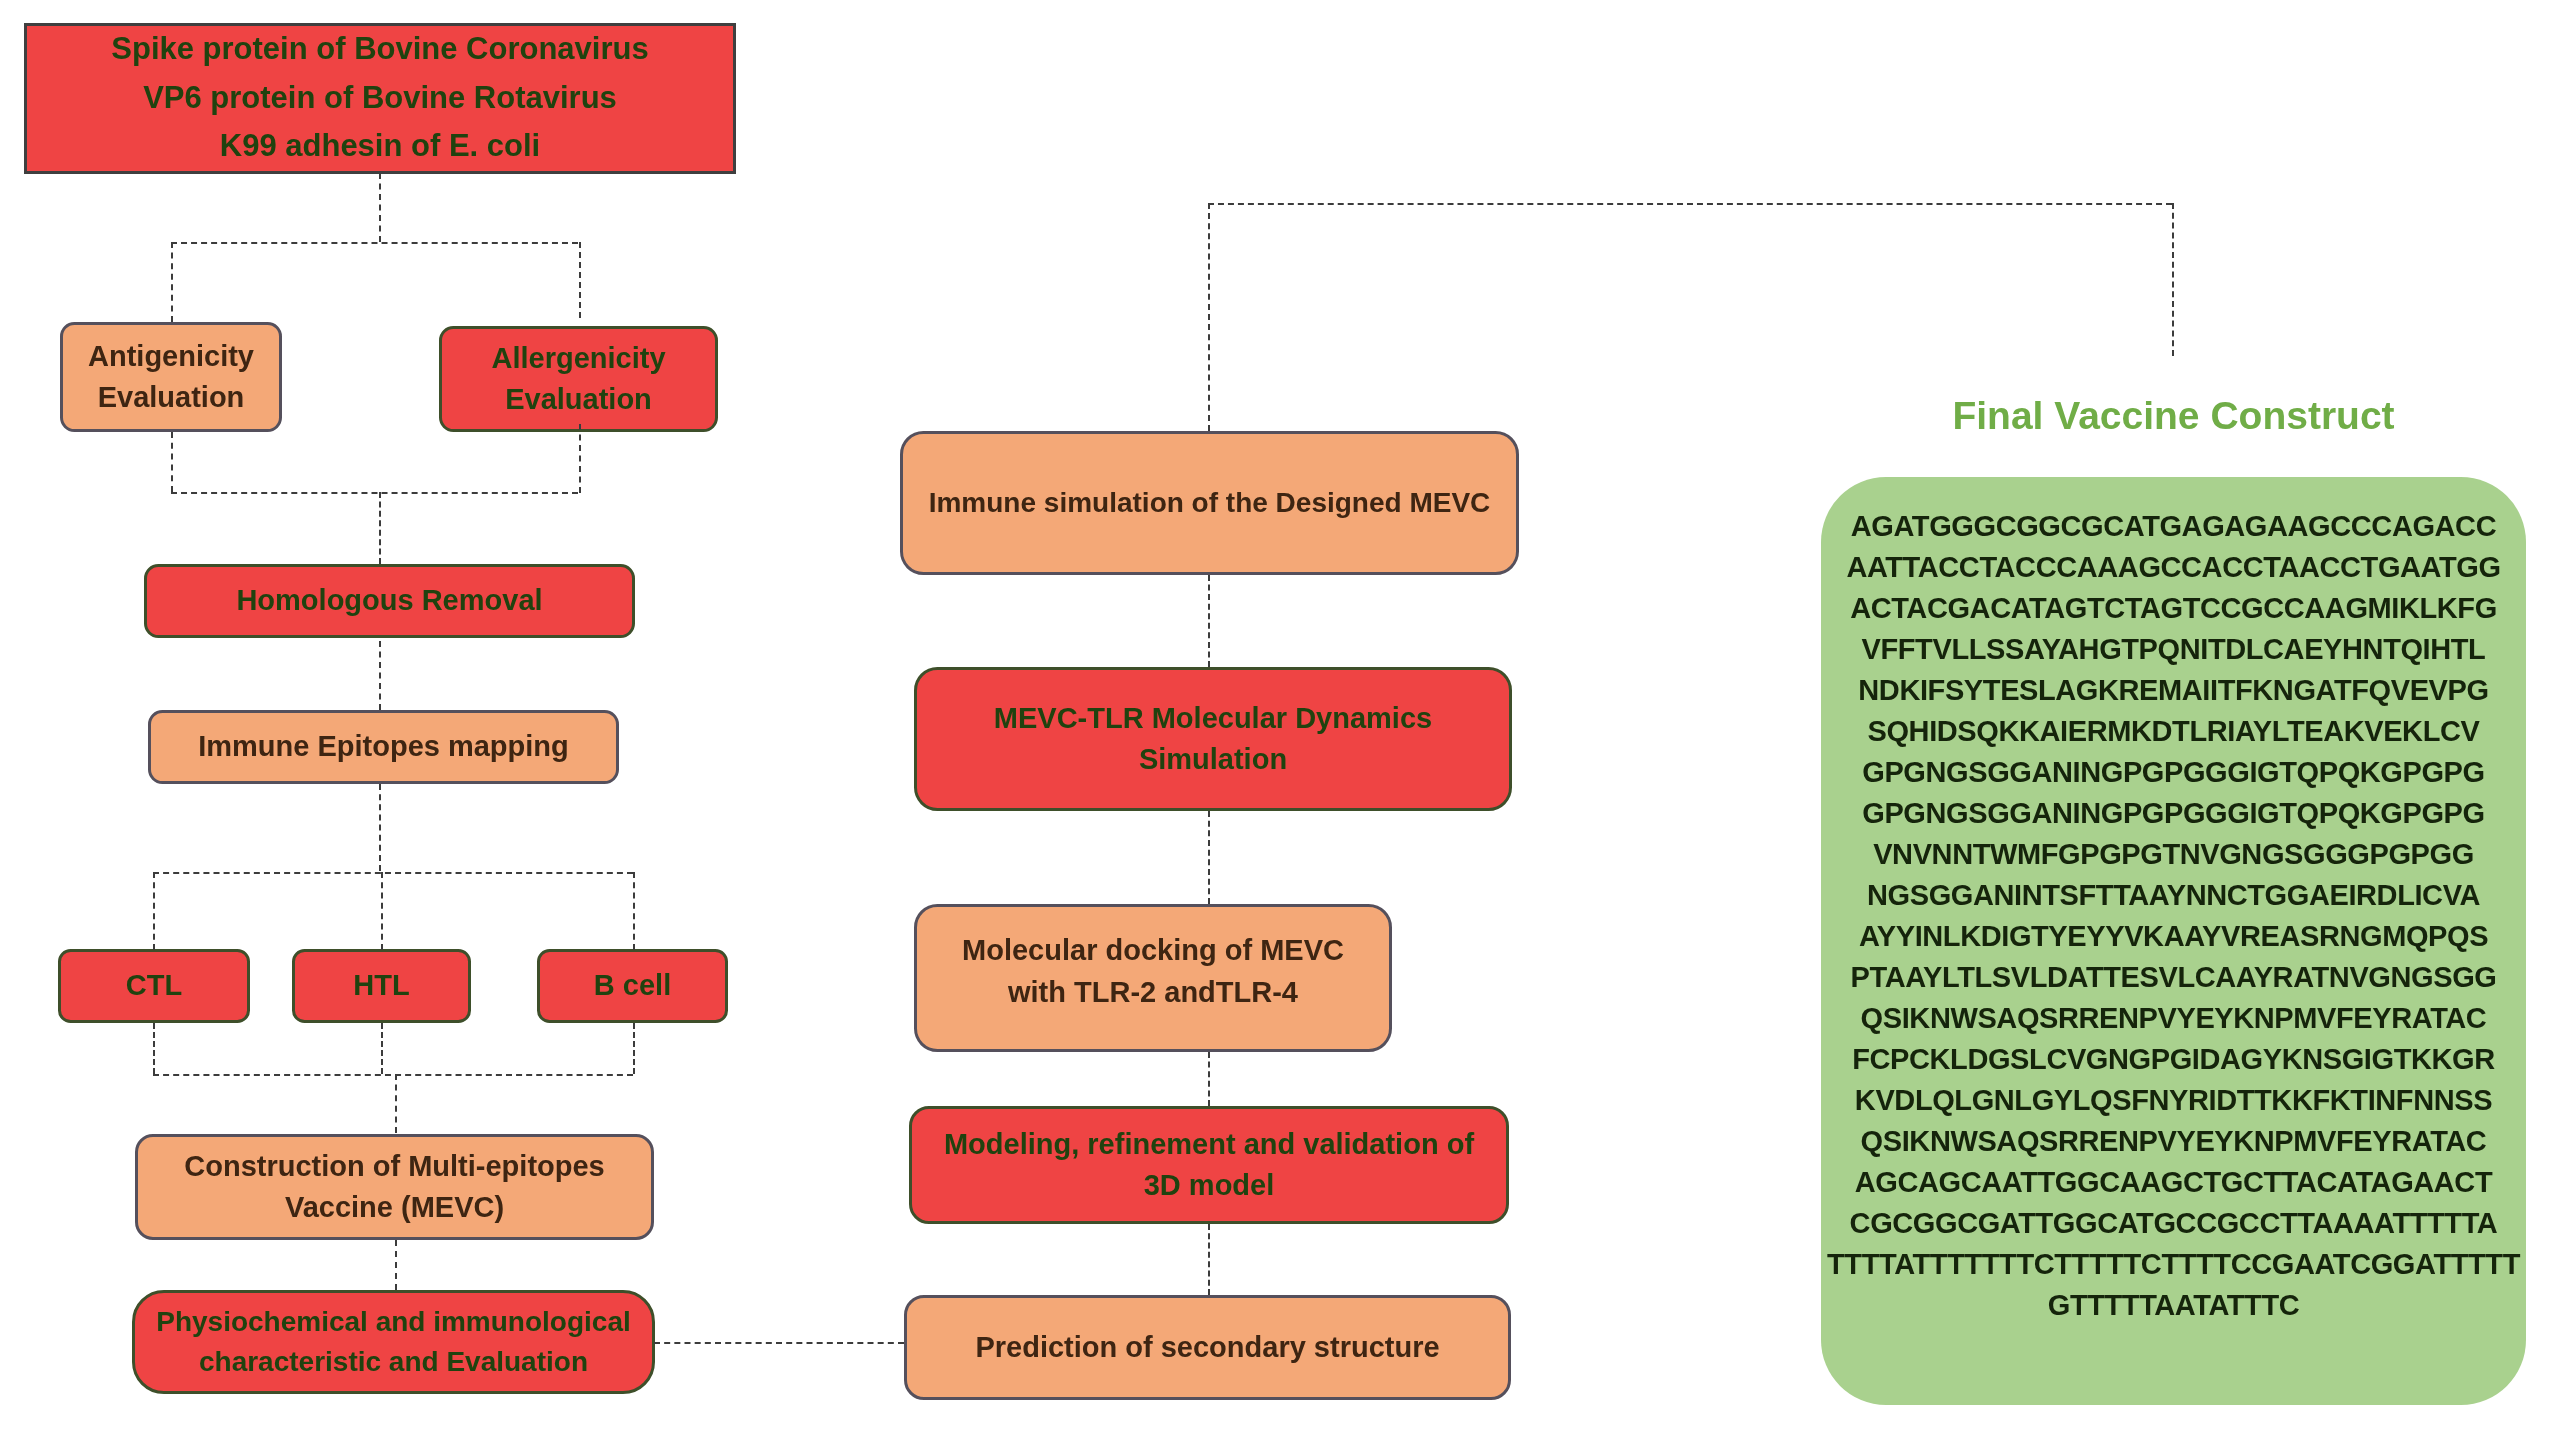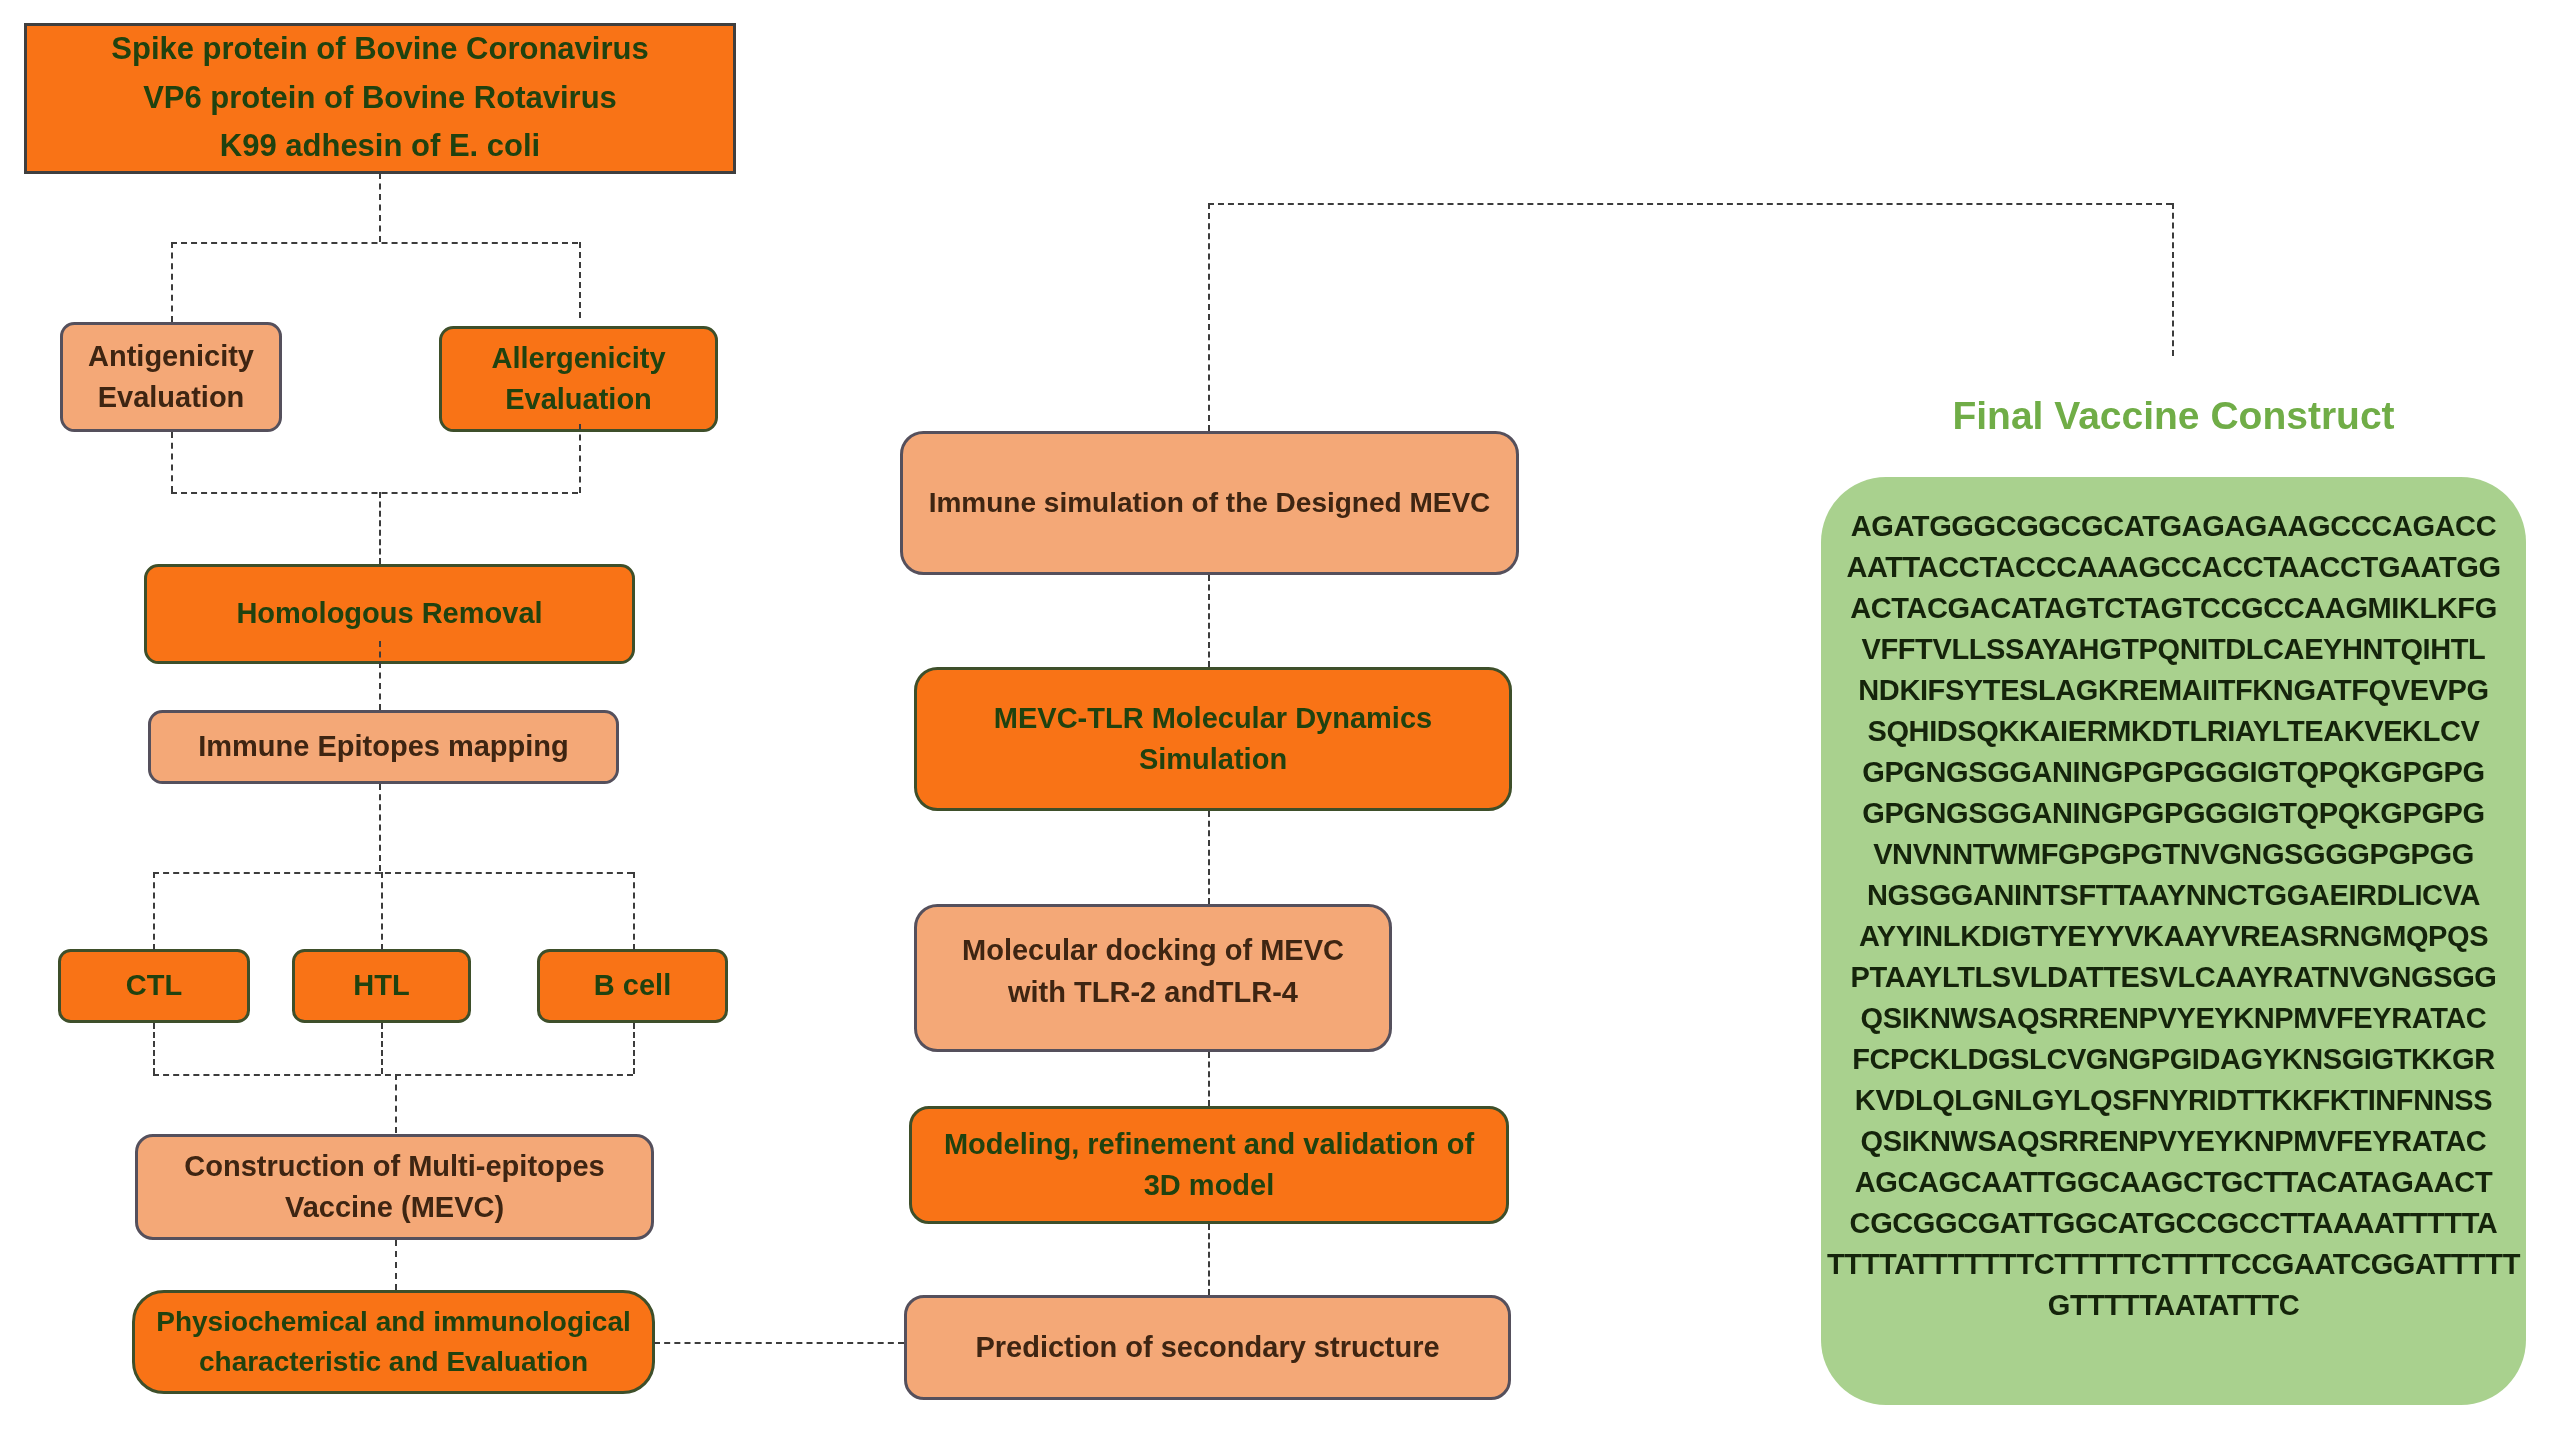--- a/index.html
+++ b/index.html
@@ -14,21 +14,21 @@
     box-sizing:border-box;
     display:flex;align-items:center;justify-content:center;
     text-align:center;
     font-weight:bold;
     font-size:29px;line-height:1.42;
     padding:5.4px 12.6px;
   }
   .rect{border-radius:0;}
   .round{border-radius:14.4px;}
   .round-lg{border-radius:23.4px;}
-  .green{background:#f97316;border:3.6px solid #3e4f2a;color:#20420f;}
+  .green{background:#ef4444;border:3.6px solid #3e4f2a;color:#20420f;}
   .green.rect{border-color:#3f3f3f;}
   .orange{background:#f4a877;border:3.6px solid #55505c;color:#3e2512;}
   .dash-v{position:absolute;width:0;border-left:2.7px dashed #3c3c3c;}
   .dash-h{position:absolute;height:0;border-top:2.7px dashed #3c3c3c;}
   .seq-box{
     position:absolute;
     box-sizing:border-box;
     background:#a9d18e;
     border-radius:65px;
     text-align:center;
@@ -61,21 +61,21 @@
 </div>
 
 <div class="node round orange" style="left:60px;top:322px;width:222px;height:110px;">
   <span>Antigenicity Evaluation</span>
 </div>
 
 <div class="node round green" style="left:439px;top:317px;width:279px;height:106px;margin-top:9px;">
   <span>Allergenicity Evaluation</span>
 </div>
 
-<div class="node round green" style="left:144px;top:564px;width:491px;height:100px;">
+<div class="node round green" style="left:144px;top:564px;width:491px;height:74px;">
   <span>Homologous Removal</span>
 </div>
 
 <div class="node round orange" style="left:148px;top:710px;width:471px;height:74px;">
   <span>Immune Epitopes mapping</span>
 </div>
 
 <div class="node round green" style="left:58px;top:949px;width:192px;height:74px;border-radius:12.6px;">
   <span>CTL</span>
 </div>

